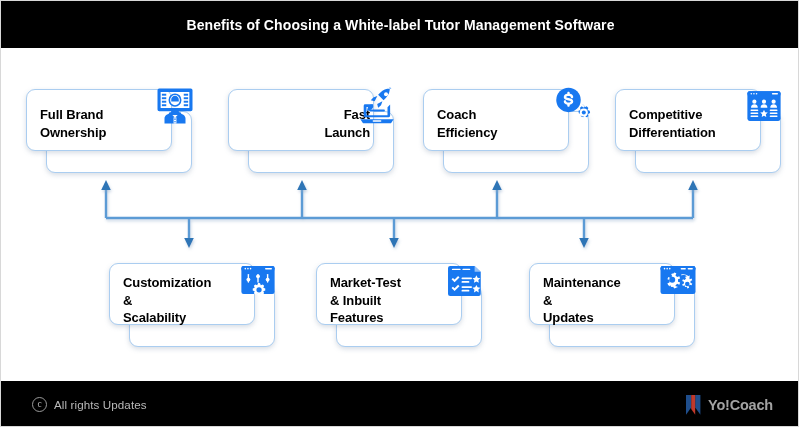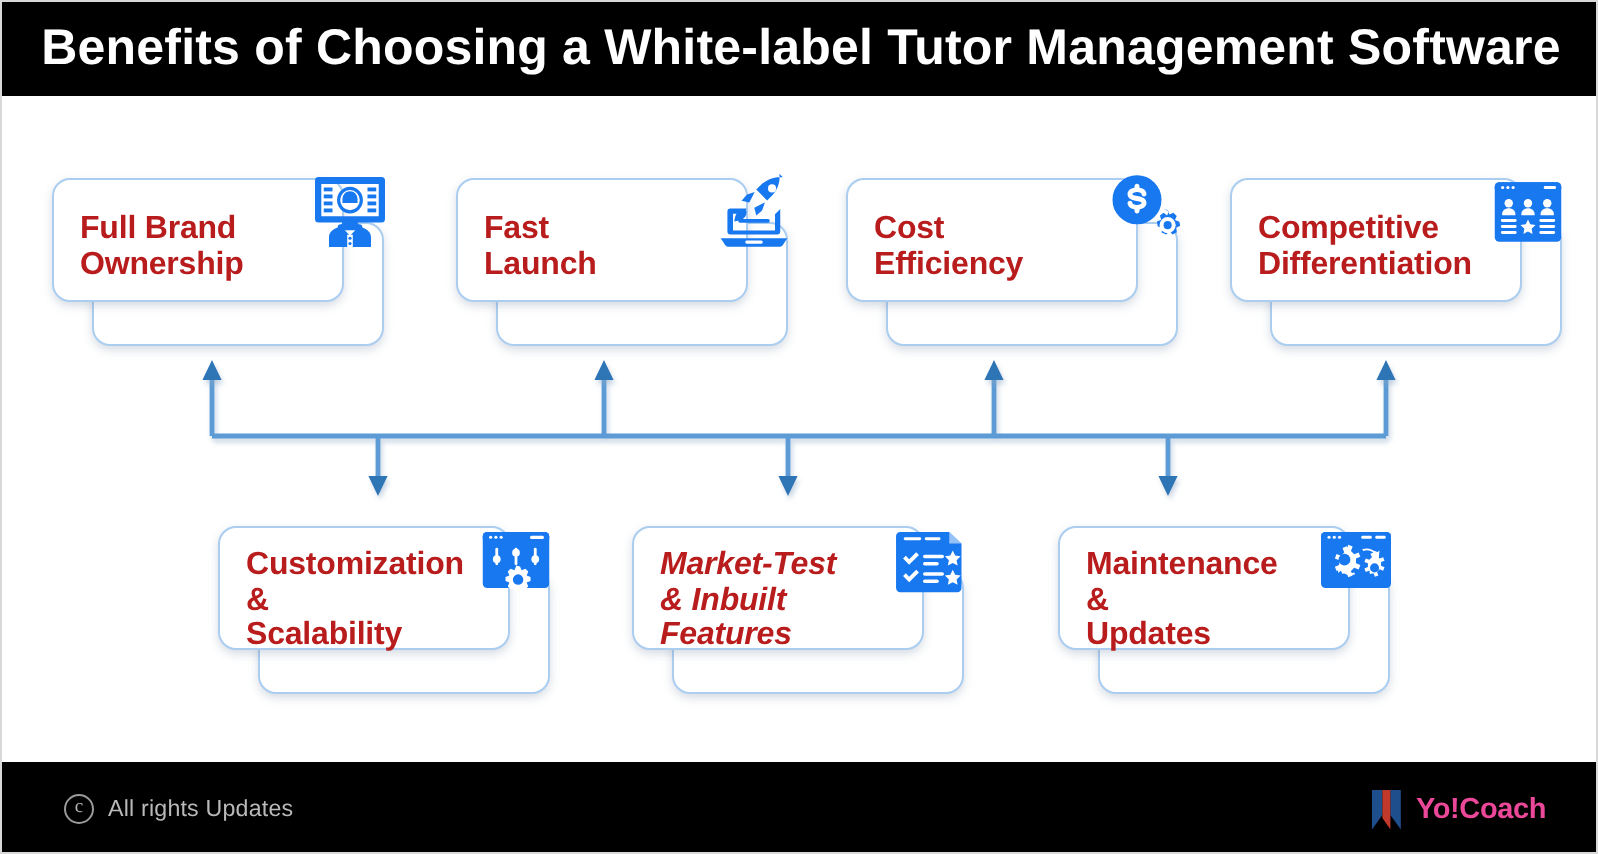--- a/index.html
+++ b/index.html
@@ -27,21 +27,21 @@
     top: 0;
     width: 799px;
     height: 47px;
     background: #000000;
     display: flex;
     align-items: center;
     justify-content: center;
   }
   .header-title {
     color: #ffffff;
-    font-size: 25px;
+    font-size: 14px;
     font-weight: bold;
     letter-spacing: 0.1px;
     white-space: nowrap;
   }
 
   
   .canvas {
     position: absolute;
     left: 0;
     top: 47px;
@@ -75,23 +75,23 @@
     width: 146px;
     height: 62px;
     z-index: 2;
   }
   .card-label {
     position: absolute;
     z-index: 4;
     left: 14px;
     top: 17px;
     width: 128px;
-    font-size: 16px;
+    font-size: 13px;
     font-weight: bold;
-    color: #b91c1c;
+    color: #000000;
     line-height: 17.5px;
     letter-spacing: -0.1px;
     white-space: pre-line;
   }
   .card-label.three-line {
     top: 11px;
   }
   .card-icon {
     position: absolute;
     z-index: 5;
@@ -146,21 +146,21 @@
     letter-spacing: 0.1px;
   }
   .footer-right {
     position: absolute;
     right: 27px;
     display: flex;
     align-items: center;
     gap: 6px;
   }
   .brand-name {
-    color: #ec4899;
+    color: #a3a3a3;
     font-size: 14.5px;
     font-weight: bold;
     letter-spacing: -0.2px;
   }
 </style>
 </head>
 <body>
 
 <div id="infographic">
 
@@ -223,21 +223,21 @@
           <rect x="17" y="31" width="14" height="3.4" rx="1.6"></rect>
           <path d="M24 28c3 0 5 1.8 5 4.2V34h-10v-1.8c0-2.4 2-4.2 5-4.2z"></path>
           <path d="M12 44v-5.6c0-3.2 3-5.4 7-6.1l5 5.2 5-5.2c4 .7 7 2.9 7 6.1V44H12z"></path>
           <rect x="22.4" y="37" width="3.2" height="7" fill="#ffffff"></rect>
           <circle cx="24" cy="39" r="0.9"></circle>
             <circle cx="24" cy="42" r="0.9"></circle>
         </g>
       </svg>
     </div>
 
-    <div class="card" style="left:227px; top:41px; width:168px; height:86px;">
+    <div class="card" style="left:227px; top:41px; width:168px; height:86px;text-align:right;">
       <div class="card-back"></div>
       <div class="card-front"></div>
       <div class="card-label">Fast
 Launch</div>
       <svg class="card-icon" viewBox="0 0 48 48">
         <g fill="#1878f0">
           <path d="M40.5 4.2c-4.6-.6-9.2 1-12.6 4.4l-2.6 2.6 6.2 6.2 2.6-2.6c3.4-3.4 5-8 4.4-12.6z"></path>
           <circle cx="34.3" cy="10.5" r="2.3" fill="#ffffff"></circle>
           <path d="M24.4 12.6l-3.9 1.3a2 2 0 0 0-1 .6l-2.6 3 4.4 1.1 3.1-6z"></path>
           <path d="M30.2 18.5l-1.3 3.9a2 2 0 0 1-.6 1l-3 2.6-1.1-4.4 6-3.1z"></path>
@@ -246,21 +246,21 @@
           <rect x="15" y="28" width="18" height="2.2" rx="1"></rect>
           <path d="M5 39h38l-2.6 4a1.8 1.8 0 0 1-1.5.8H9.1a1.8 1.8 0 0 1-1.5-.8L5 39z"></path>
           <rect x="19" y="40.3" width="10" height="1.8" rx="0.9" fill="#ffffff"></rect>
         </g>
       </svg>
     </div>
 
     <div class="card" style="left:422px; top:41px; width:168px; height:86px;">
       <div class="card-back"></div>
       <div class="card-front"></div>
-      <div class="card-label">Cost
+      <div class="card-label">Coach
 Efficiency</div>
       <svg class="card-icon" viewBox="0 0 48 48">
         <g fill="#1878f0">
           <circle cx="20" cy="17" r="14"></circle>
           <path d="M20 7.8c.8 0 1.4.6 1.4 1.4v.9c2.3.3 4 1.7 4 3.6 0 .8-.6 1.4-1.4 1.4s-1.4-.6-1.4-1.4c0-.5-1-1.1-2.6-1.1s-2.6.6-2.6 1.1c0 .4.3.7 2.8 1.2 2.4.5 5.2 1.2 5.2 4 0 1.9-1.7 3.3-4 3.6v.9c0 .8-.6 1.4-1.4 1.4s-1.4-.6-1.4-1.4v-.9c-2.3-.3-4-1.7-4-3.6 0-.8.6-1.4 1.4-1.4s1.4.6 1.4 1.4c0 .5 1 1.1 2.6 1.1s2.6-.6 2.6-1.1c0-.4-.3-.7-2.8-1.2-2.4-.5-5.2-1.2-5.2-4 0-1.9 1.7-3.3 4-3.6v-.9c0-.8.6-1.4 1.4-1.4z" fill="#ffffff"></path>
           <path d="M35.2 22.4l2.4.5.9 2.5 2.3-1 1.9 1.9-1 2.3 2.5.9.5 2.4-2.3 1.1.4 2.6-2.4 1.3-1.8-1.9-1.9 1.8-2.6-1.1.2-2.6-2.5-.9-.4-2.7 2.4-1-.7-2.5 2.1-1.6 2 1.6 1-2.6z"></path>
           <circle cx="37.5" cy="31.5" r="4.6" fill="#ffffff"></circle>
           <circle cx="37.5" cy="31.5" r="2.3"></circle>
         </g>
       </svg>
@@ -319,21 +319,21 @@
             <circle cx="13" cy="23.5" r="2.2"></circle>
             <circle cx="24" cy="19.8" r="2.2"></circle>
             <circle cx="35" cy="23.5" r="2.2"></circle>
             <path d="M24 27.2l2.3.5.9 2.2 2.2-.9 1.6 1.6-.9 2.2 2.2.9v2.3l-2.2.9.9 2.2-1.6 1.6-2.2-.9-.9 2.2h-2.3l-.9-2.2-2.2.9-1.6-1.6.9-2.2-2.2-.9v-2.3l2.2-.9-.9-2.2 1.6-1.6 2.2.9.9-2.2z"></path>
           </g>
           <circle cx="25.2" cy="35.2" r="3" fill="#1878f0"></circle>
         </g>
       </svg>
     </div>
 
-    <div class="card" style="left:315px; top:215px; width:168px; height:86px;font-style:italic;">
+    <div class="card" style="left:315px; top:215px; width:168px; height:86px;">
       <div class="card-back"></div>
       <div class="card-front"></div>
       <div class="card-label three-line">Market-Test
 &amp; Inbuilt
 Features</div>
       <svg class="card-icon" viewBox="0 0 48 48">
         <g fill="#1878f0">
           <path d="M7 8h28l7 6.6V40a2.4 2.4 0 0 1-2.4 2.4H7A2.4 2.4 0 0 1 4.6 40V10.4A2.4 2.4 0 0 1 7 8z"></path>
           <path d="M35 8l7 6.6h-7V8z" fill="#ffffff" opacity="0.55"></path>
           <g fill="#ffffff">

